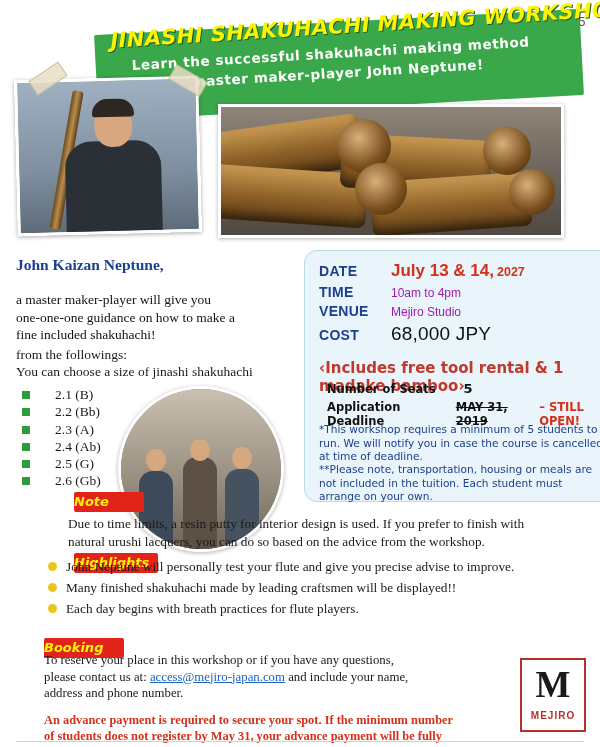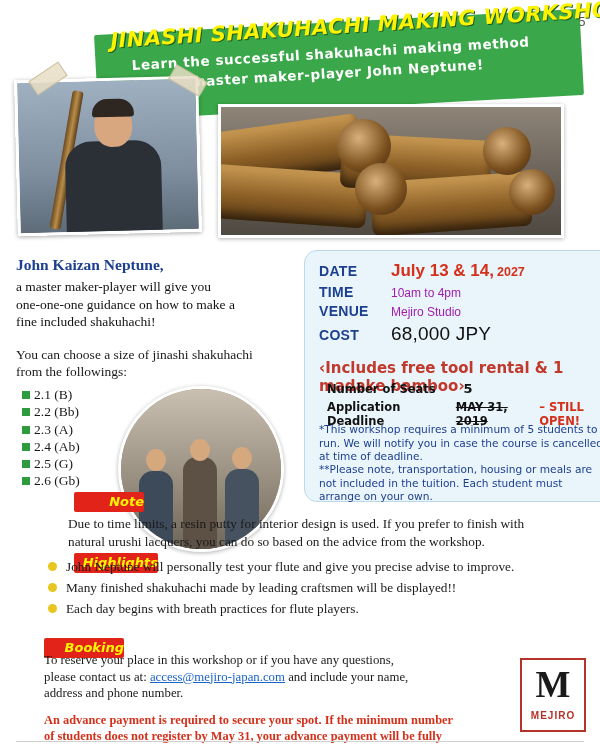--- a/index.html
+++ b/index.html
@@ -190,21 +190,21 @@
     position: absolute;
     left: 16px;
     top: 256px;
     width: 250px;
   }
   .intro-name {
     font-family: "Liberation Serif", serif;
     font-weight: bold;
     font-size: 15.5px;
     color: #1c3f8f;
-    margin-bottom: 4px;
+    margin-bottom: 17px;
   }
   .intro-body {
     font-size: 13.5px;
     line-height: 17.5px;
     color: #111;
   }
   .size-intro {
     position: absolute;
     left: 16px;
     top: 346px;
@@ -218,21 +218,21 @@
     top: 386px;
     width: 110px;
     list-style: none;
     margin: 0;
     padding: 0;
     font-size: 13.5px;
     line-height: 17.3px;
   }
   .size-list li {
     position: relative;
-    padding-left: 12px;
+    padding-left: 33px;
   }
   .size-list li:before {
     content: "";
     position: absolute;
     left: 0;
     top: 5px;
     width: 8px;
     height: 8px;
     background: #2e9b3f;
   }
@@ -343,21 +343,21 @@
   .tag {
     position: absolute;
     height: 20px;
     background: #e2231a;
     color: #fff500;
     font-family: "DejaVu Sans", sans-serif;
     font-style: italic;
     font-weight: bold;
     font-size: 13px;
     line-height: 20px;
-    text-align: right;
+    text-align: left;
     border-radius: 2px;
   }
   .tag-note { left: 74px; top: 492px; width: 70px; }
   .tag-high { left: 74px; top: 553px; width: 84px; }
   .tag-book { left: 44px; top: 638px; width: 80px; }
 
   .note-body {
     position: absolute;
     left: 68px;
     top: 515px;
@@ -494,22 +494,22 @@
 <div class="intro">
   <div class="intro-name">John Kaizan Neptune,</div>
   <div class="intro-body">
     <div>a master maker-player will give you</div>
     <div>one-one-one guidance on how to make a</div>
     <div>fine included shakuhachi!</div>
   </div>
 </div>
 
 <div class="size-intro">
+  <div>from the followings:</div>
   <div>You can choose a size of jinashi shakuhachi</div>
-  <div>from the followings:</div>
 </div>
 
 <ul class="size-list">
   <li>2.1  (B)</li>
   <li>2.2  (Bb)</li>
   <li>2.3  (A)</li>
   <li>2.4  (Ab)</li>
   <li>2.5  (G)</li>
   <li>2.6  (Gb)</li>
 </ul>

